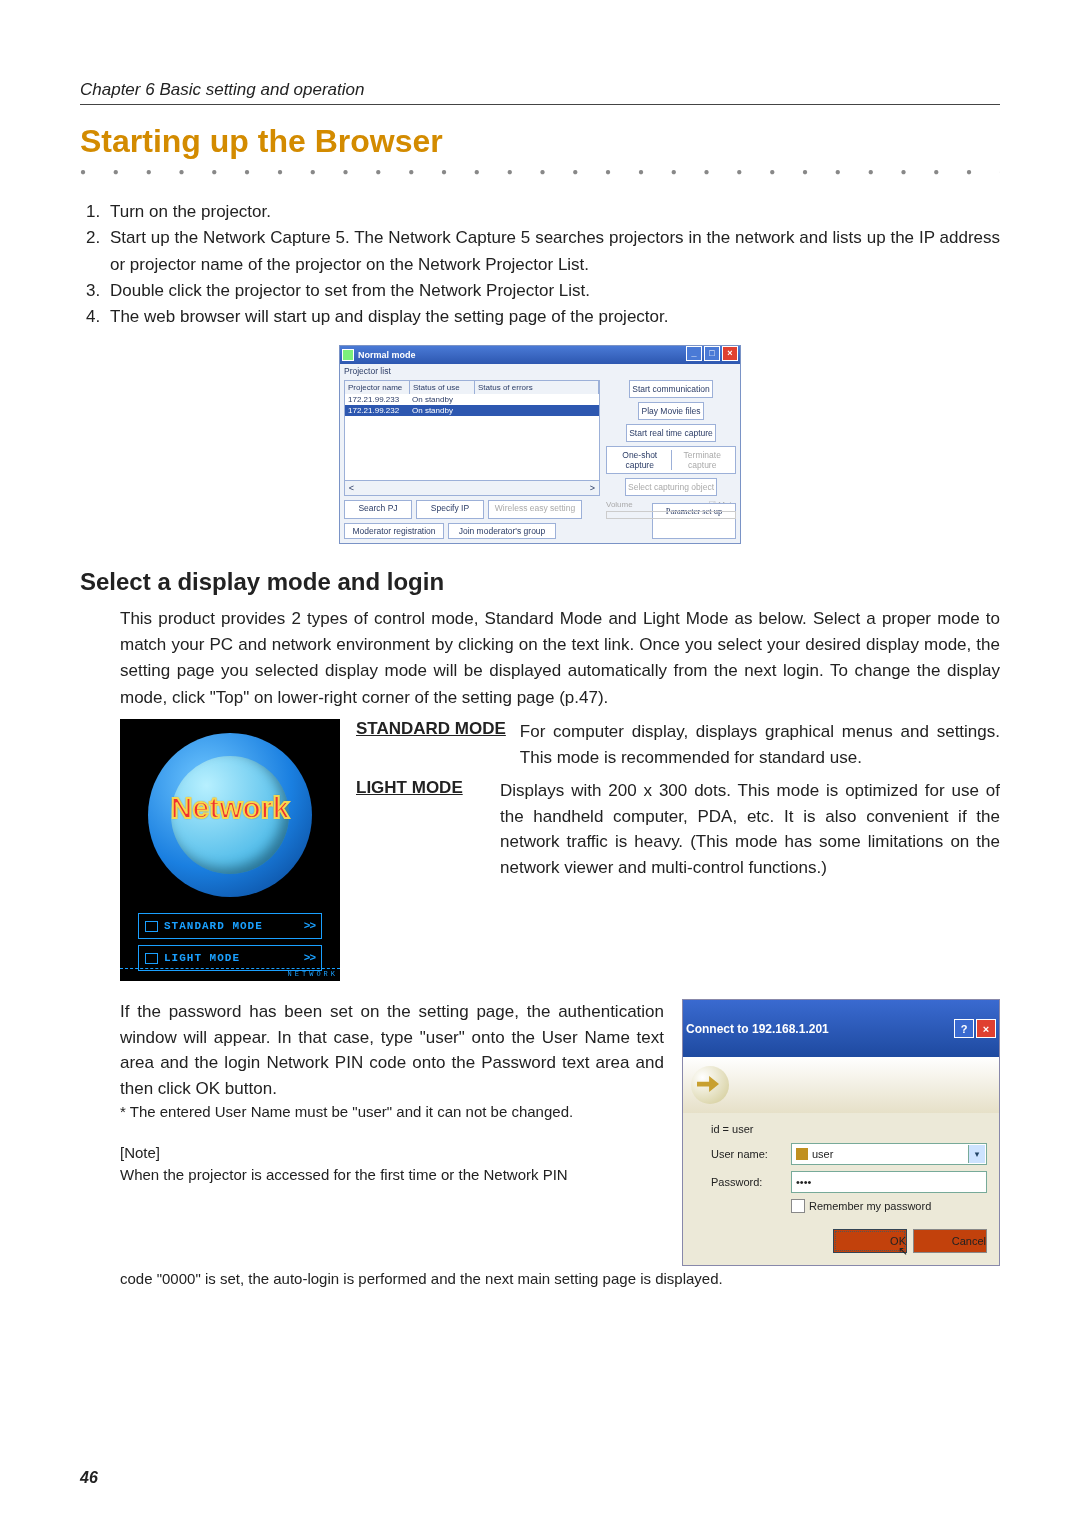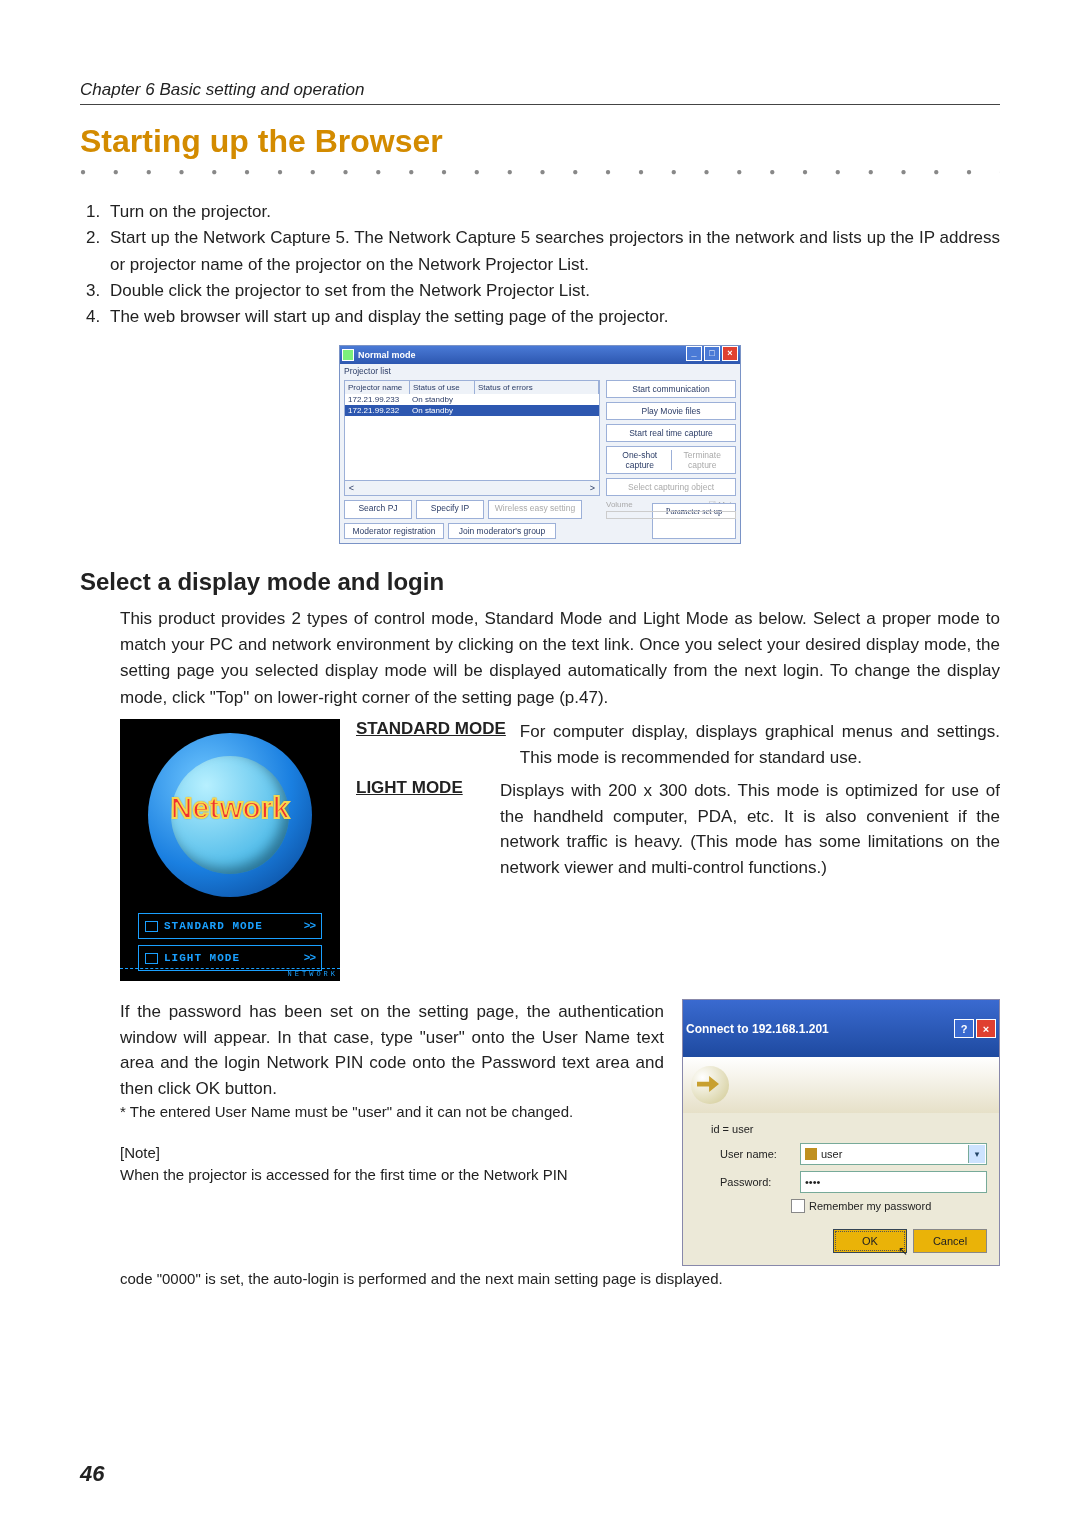--- a/index.html
+++ b/index.html
@@ -24,21 +24,21 @@
   .nm-left .hdr{display:flex;background:#eef2f8;font-size:8px;}
   .nm-left .hdr span{border-right:1px solid #9cb0d8;padding:2px 3px;}
   .nm-left .hdr span:nth-child(1){width:58px;} .nm-left .hdr span:nth-child(2){width:58px;} .nm-left .hdr span:nth-child(3){flex:1;}
   .nm-left .row{display:flex;font-size:8px;}
   .nm-left .row span{padding:1px 3px;}
   .nm-left .row span:nth-child(1){width:58px;} .nm-left .row span:nth-child(2){width:58px;} .nm-left .row span:nth-child(3){flex:1;}
   .nm-left .row.sel{background:#2d57b0;color:#fff;}
   .nm-left .spacer{flex:1;}
   .nm-left .sb{height:14px;border-top:1px solid #9cb0d8;display:flex;justify-content:space-between;align-items:center;background:#eef2f8;font-size:9px;}
   .nm-left .sb span{width:13px;text-align:center;}
-  .nm-right{width:130px;display:flex;flex-direction:column;gap:4px;}
+  .nm-right{width:130px;display:flex;flex-direction:column;gap:4px;align-items:center;}
   .nm-btn{border:1px solid #9cb0d8;background:#fff;font-size:8.5px;text-align:center;padding:3px 2px;}
   .nm-btn.half{display:flex;}
   .nm-btn.half span{flex:1;border-right:1px solid #9cb0d8;}
   .nm-btn.half span:last-child{border:none;color:#aaa;}
   .nm-btn.dis{color:#aaa;}
   .nm-bottom{display:flex;flex-wrap:wrap;gap:4px;padding:0 4px 4px 4px;background:#eef2f8;}
   .nm-bottom .nm-btn{font-size:8.5px;padding:2px 3px;}
   .nm-vol{width:130px;margin-left:auto;font-size:8px;}
   .nm-vol .vr{display:flex;justify-content:space-between;color:#aaa;}
   .nm-vol .bar{height:6px;border:1px solid #ccc;margin-top:2px;position:relative;}
@@ -70,32 +70,32 @@
   .login-title .t{color:#fff;font-weight:700;font-size:12px;}
   .login-title .btns{display:flex;gap:2px;}
   .login-title .btns span{width:18px;height:17px;border:1px solid #fff;display:flex;align-items:center;justify-content:center;font-weight:700;}
   .login-title .help{background:#3a6ad0;color:#fff;} .login-title .close{background:#e04030;color:#fff;}
   .login-hdr{height:56px;background:linear-gradient(#fff,#e6e0c8);display:flex;align-items:center;padding-left:8px;}
   .login-hdr .keys{width:38px;height:38px;border-radius:50%;background:radial-gradient(circle at 30% 30%,#fff,#d0c890);position:relative;}
   .login-hdr .keys:after{content:"";position:absolute;left:6px;top:10px;width:22px;height:16px;background:#c8a030;clip-path:polygon(0 35%,55% 35%,55% 0,100% 50%,55% 100%,55% 65%,0 65%);} 
   .login-body{padding:10px 12px 12px 28px;}
   .login-body .lbl{margin-bottom:8px;}
   .login-body .frow{display:flex;align-items:center;margin-bottom:6px;gap:8px;}
-  .login-body .frow label{width:72px;margin-left:9px;}
+  .login-body .frow label{width:72px;}
   .login-body .frow .fld{flex:1;height:20px;border:1px solid #7a9;background:#fff;display:flex;align-items:center;padding:0 4px;position:relative;}
   .login-body .frow .fld .ki{width:12px;height:12px;background:#c09020;margin-right:4px;}
   .login-body .frow .fld .dd{position:absolute;right:1px;top:1px;bottom:1px;width:16px;background:#cde3ff;border-left:1px solid #7a9;display:flex;align-items:center;justify-content:center;font-size:9px;color:#246;}
   .login-body .remember{margin-left:80px;display:flex;align-items:center;gap:4px;margin-top:2px;}
   .login-body .remember .cb{width:12px;height:12px;border:1px solid #888;background:#fff;}
   .login-foot{display:flex;justify-content:flex-end;gap:6px;margin-top:16px;}
-  .login-foot .b{width:72px;height:22px;border:1px solid #888;background:#eab308;display:flex;align-items:center;justify-content:center;position:relative;}
+  .login-foot .b{width:72px;height:22px;border:1px solid #888;background:#c2410c;display:flex;align-items:center;justify-content:flex-end;position:relative;}
   .login-foot .b.ok{border:1px solid #345;outline:1px dotted #555;outline-offset:-3px;}
   .login-foot .cursor{position:absolute;right:-2px;bottom:-6px;font-size:12px;}
   .pw-note-cont{font-size:15px;margin-left:40px;margin-top:4px;}
-  .pagenum{position:absolute;left:80px;bottom:40px;font-style:italic;font-weight:700;font-size:22px;}
+  .pagenum{position:absolute;left:80px;bottom:40px;font-style:italic;font-weight:700;font-size:16px;}
 </style>
 </head>
 <body>
 
 <div class="page">
   <div class="chapter-line">Chapter 6 Basic setting and operation</div>
   <h1 class="title">Starting up the Browser</h1>
   <div class="dots">● ● ● ● ● ● ● ● ● ● ● ● ● ● ● ● ● ● ● ● ● ● ● ● ● ● ● ● ● ● ● ● ● ● ● ● ● ● ● ● ● ● ● ●</div>
 
   <div class="steps">

